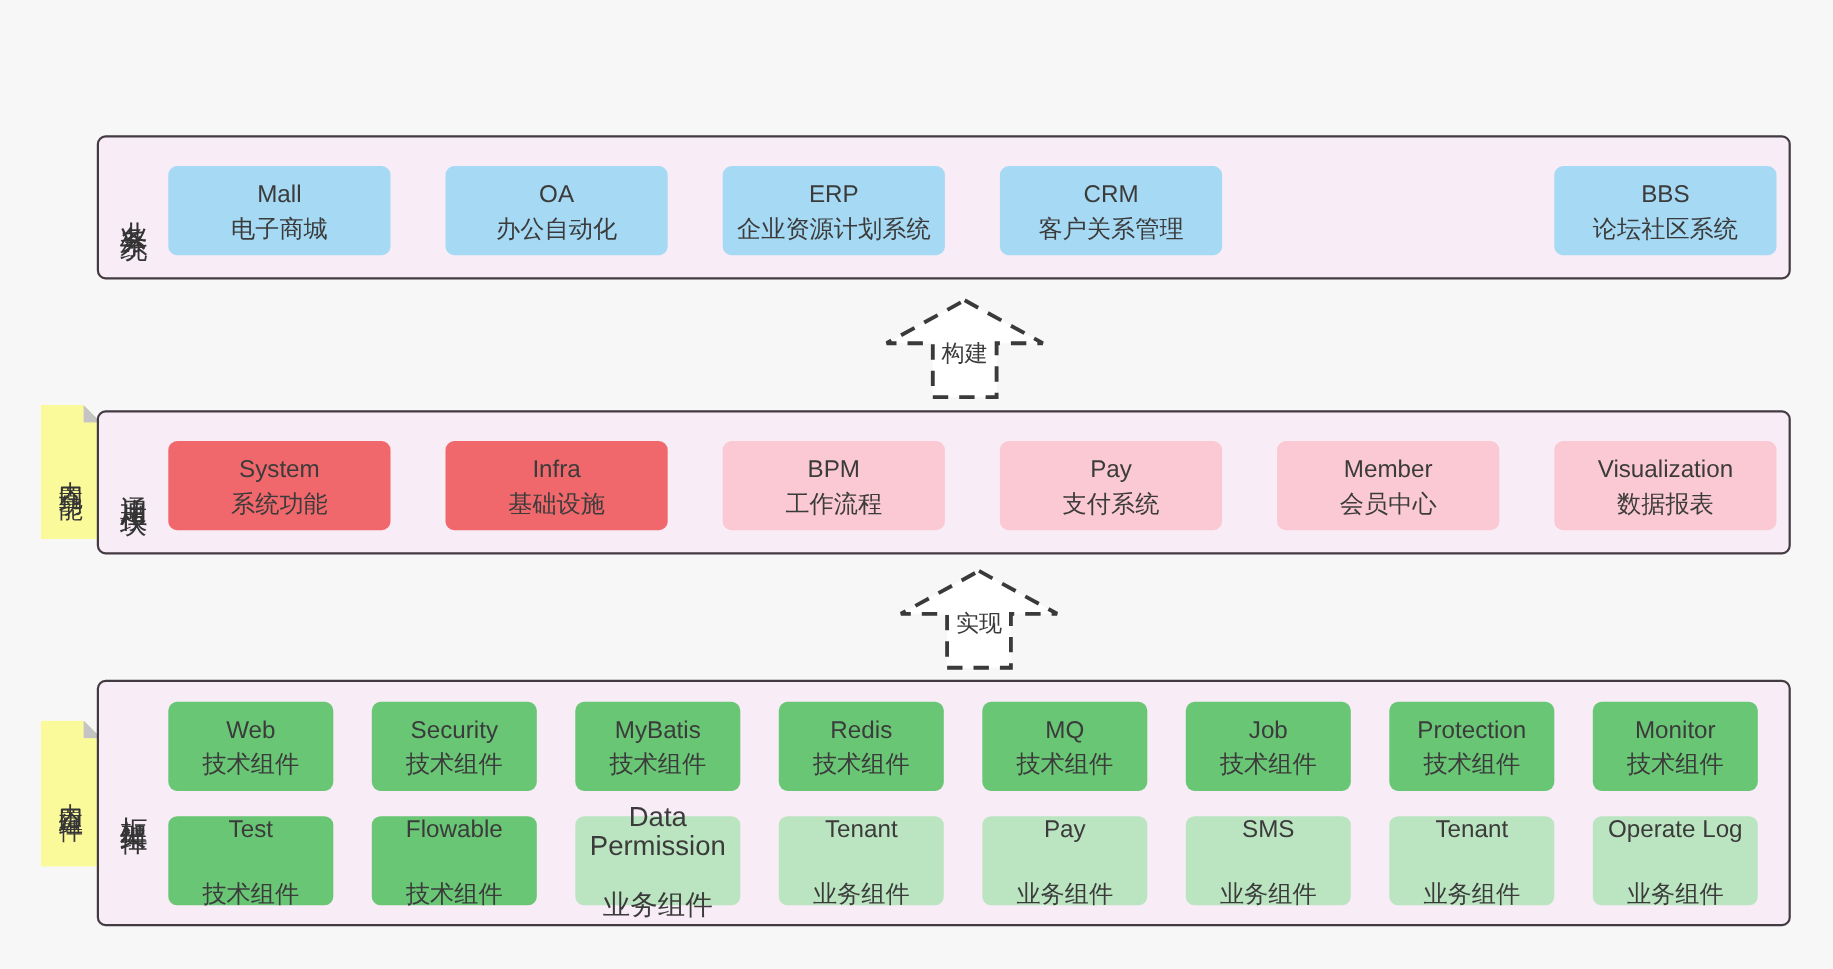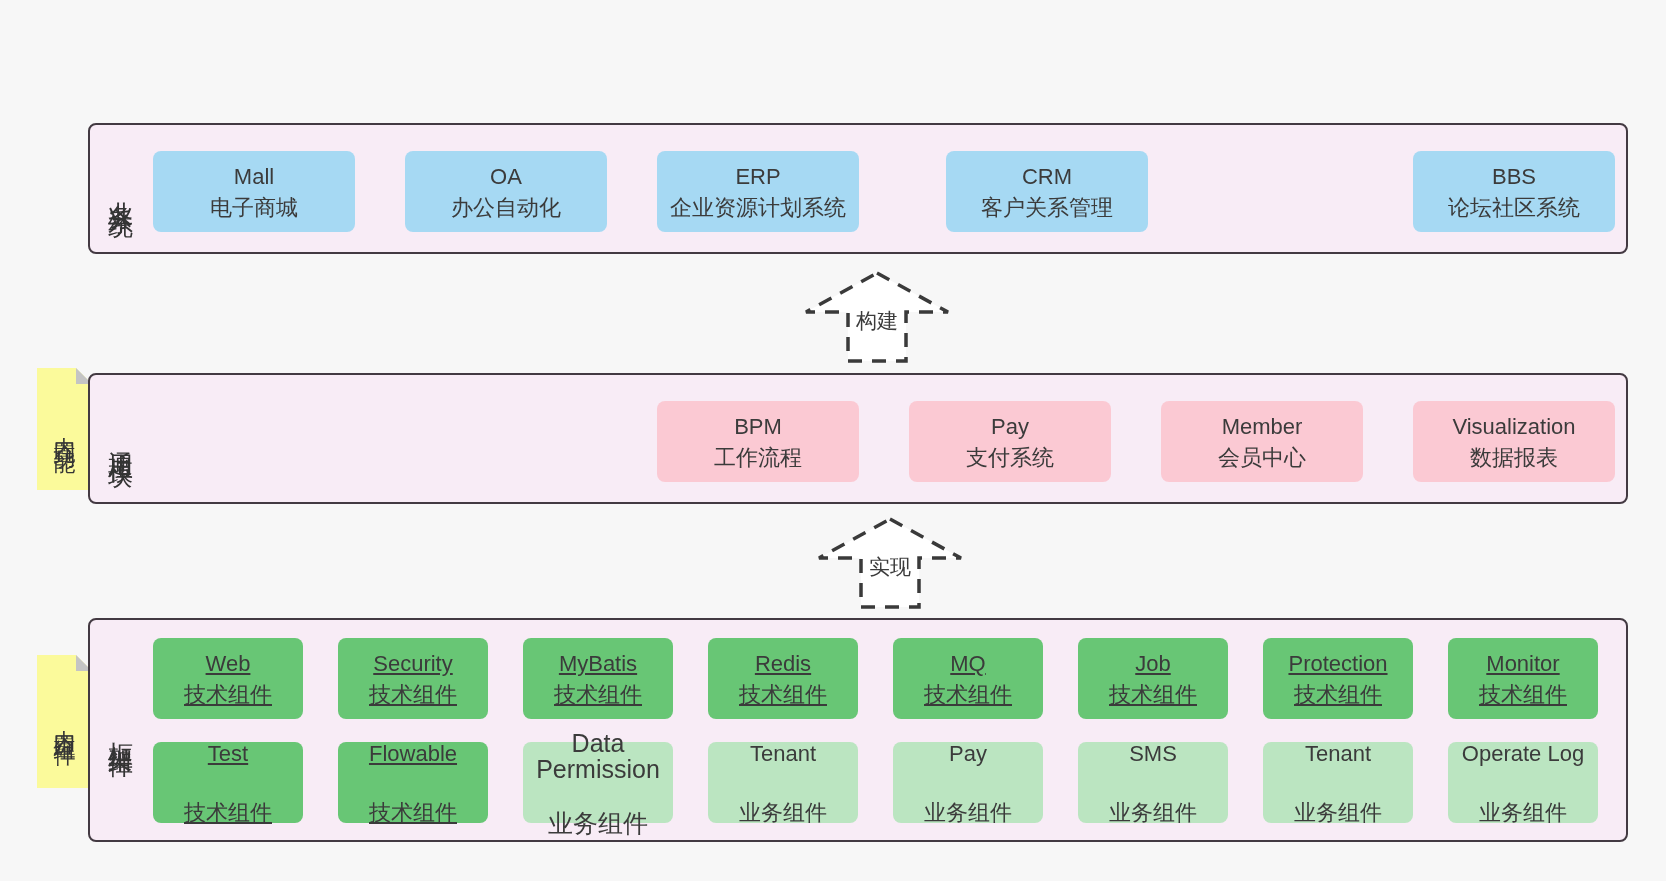--- a/index.html
+++ b/index.html
@@ -25,21 +25,21 @@
     position:absolute;height:81px;border-radius:8px;box-sizing:border-box;
     display:flex;flex-direction:column;align-items:center;justify-content:center;
     text-align:center;font-size:22px;line-height:31px;padding:0 4px;
   }
   .row6{width:202px;top:26px;}
   .row8{width:150px;}
   .r1{top:18px;} .r2{top:122px;gap:28px;}
   .b-blue{background:#a6d9f3;}
   .b-red{background:#f1686c;}
   .b-pink{background:#fbc9d3;}
-  .b-green{background:#68c675;text-decoration:underline;}
+  .b-green{background:#68c675;}
   .b-lgreen{background:#bbe5c1;}
   .tight{line-height:26px;font-size:25px;}
   
   .note{
     position:absolute;left:37px;width:55px;background:#fbfa9b;z-index:0;
     clip-path:polygon(0 0,calc(100% - 16px) 0,100% 16px,100% 100%,0 100%);
     display:flex;align-items:center;justify-content:center;
   }
   .note::after{
     content:'';position:absolute;top:0;right:0;width:16px;height:16px;
@@ -82,39 +82,47 @@
       <span>电子商城</span>
     </div>
     <div class="box row6 b-blue" style="left:567px">
       <span>ERP</span>
       <span>企业资源计划系统</span>
     </div>
     <div class="box row6 b-blue" style="left:315px">
       <span>OA</span>
       <span>办公自动化</span>
     </div>
-    <div class="box row6 b-blue" style="left:856px">
+    <div class="box row6 b-blue" style="left:819px">
       <span>CRM</span>
       <span>客户关系管理</span>
     </div>
     <div class="box row6 b-blue" style="left:1323px">
       <span>BBS</span>
       <span>论坛社区系统</span>
     </div>
   </section>
 
   <div class="arrow arrow1">
     <svg viewBox="0 0 146 92">
       <polygon points="73,2 144,41 102,41 102,90 44,90 44,41 2,41" fill="#ffffff" stroke="#3a3a3a" stroke-width="3.5" stroke-dasharray="14 10"></polygon>
     </svg>
   </div>
   <div class="arrow-label arrow-label1">构建</div>
 
   <section class="layer layer2">
     <div class="vlabel">通用模块</div>
+    <div class="box row6 b-red" style="left:63px">
+      <span>System</span>
+      <span>系统功能</span>
+    </div>
+    <div class="box row6 b-red" style="left:315px">
+      <span>Infra</span>
+      <span>基础设施</span>
+    </div>
     <div class="box row6 b-pink" style="left:567px">
       <span>BPM</span>
       <span>工作流程</span>
     </div>
     <div class="box row6 b-pink" style="left:819px">
       <span>Pay</span>
       <span>支付系统</span>
     </div>
     <div class="box row6 b-pink" style="left:1071px">
       <span>Member</span>

